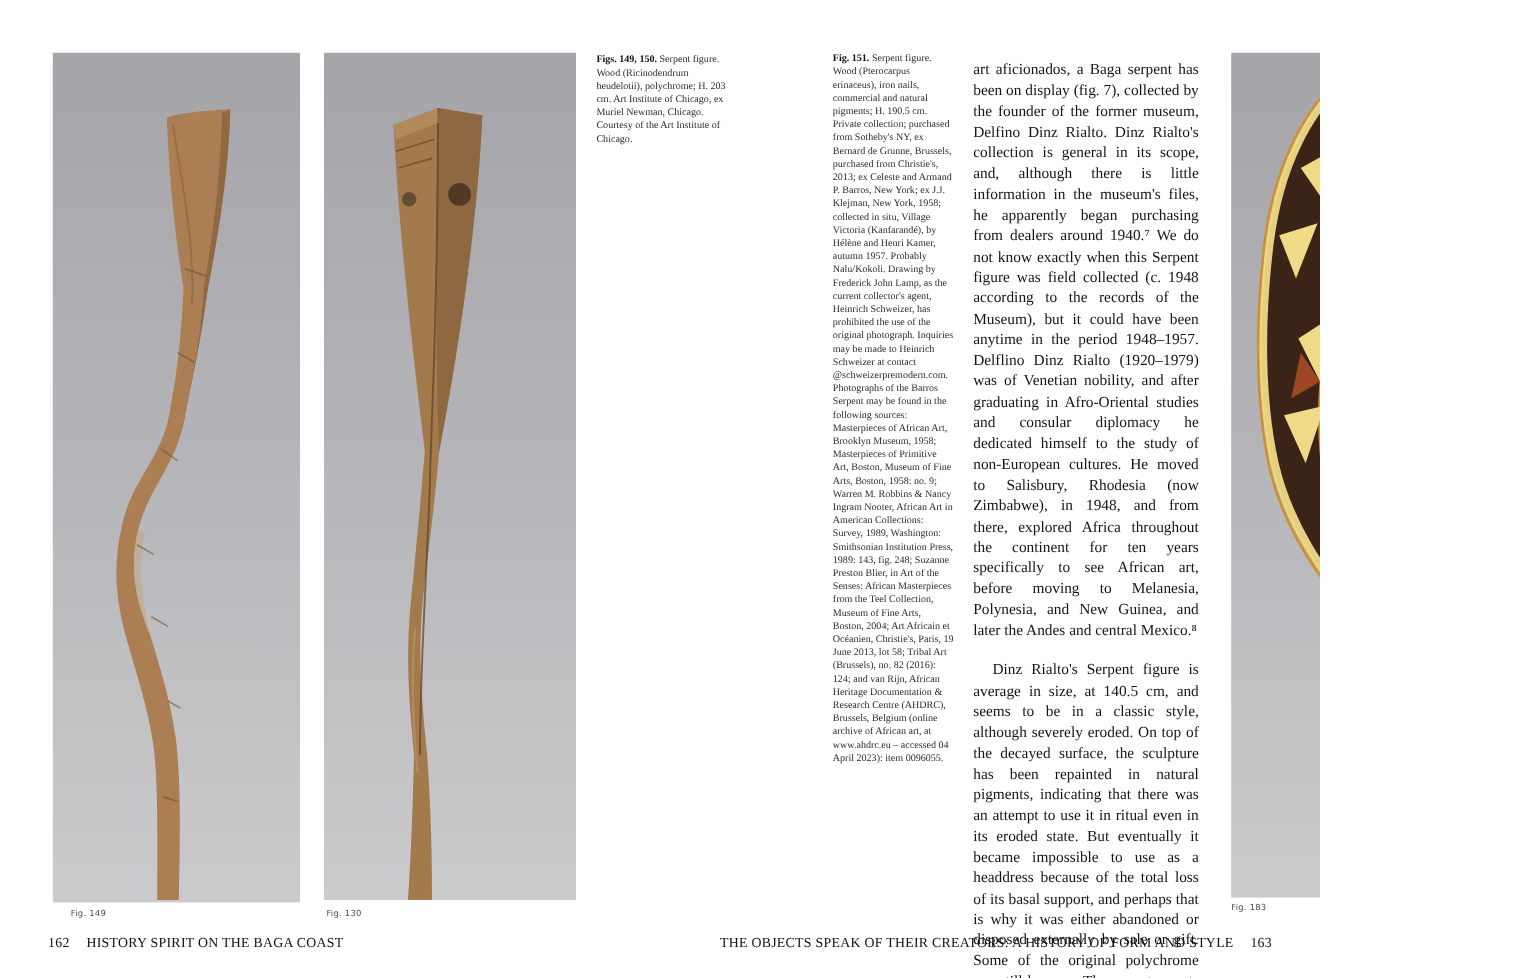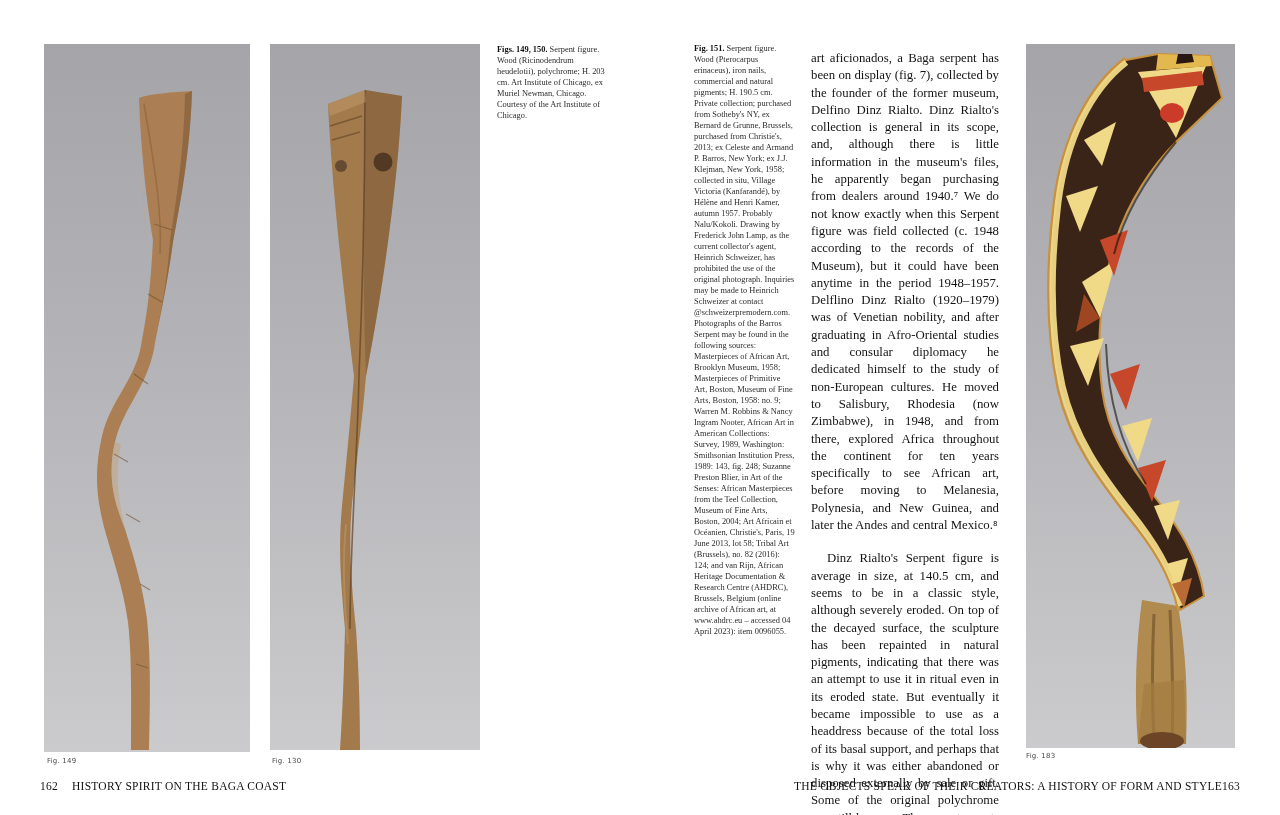--- a/index.html
+++ b/index.html
@@ -1,17 +1,17 @@
 <!DOCTYPE html>
 <html lang="en"><head>
 <meta charset="utf-8">
 <style>
   html,body{margin:0;padding:0;background:#ffffff;}
   #spread{
-    position:relative;width:1280px;height:815px;background:#ffffff;overflow:hidden;
+    position:relative;width:1100px;height:815px;background:#ffffff;overflow:hidden;
     font-family:"Liberation Serif", serif;color:#1a1a1a;
   }
   .photo{
     position:absolute;background:linear-gradient(to bottom,#a4a4a9 0%,#b4b4b8 45%,#cbcbcd 100%);
     overflow:hidden;
   }
   .photo svg{position:absolute;left:0;top:0;}
   .caption{
     position:absolute;font-size:8.4px;line-height:11px;color:#2b2b2b;
     font-family:"Liberation Serif", serif;
@@ -29,21 +29,21 @@
   #body-col p{margin:16px;}
   #body-col p.indent{text-indent:16px;}
   .footer{
     position:absolute;top:780px;font-size:11.5px;letter-spacing:.25px;color:#111;
     font-family:"Liberation Serif", serif;white-space:nowrap;
   }
   #footer-left{left:40px;}
   #footer-right{right:40px;}
   .footer .pgnum{display:inline-block;}
   #footer-left .pgnum{margin-right:14px;text-align:center;}
-  #footer-right .pgnum{}
+  #footer-right .pgnum{margin-left:14px;}
 </style>
 </head>
 <body>
 
 <div id="spread">
 
   <div class="photo" style="left:44px;top:44px;width:206px;height:708px;">
     <svg width="206" height="708" viewBox="0 0 206 708">
       <path d="M 95 54 C 105 50, 130 48, 148 47
                C 146 110, 136 160, 129 198
@@ -151,21 +151,21 @@
       <path d="M 74 196 L 102 186 L 88 232 Z" fill="#c6472a"></path>
       <path d="M 58 250 L 74 274 L 50 288 Z" fill="#a84a22" opacity="0.9"></path>
       <path d="M 84 330 L 114 320 L 100 366 Z" fill="#c6472a"></path>
       <path d="M 112 424 L 140 416 L 126 458 Z" fill="#c6472a"></path>
       <path d="M 146 540 L 166 534 L 158 564 Z" fill="#b96b33"></path>
 
       <path d="M 150 98 C 120 134, 98 170, 88 210 M 80 300 C 82 360, 96 404, 120 440" stroke="#14100c" stroke-width="2" fill="none" opacity="0.6"></path>
     </svg>
   </div>
 
-  <div class="figlabel" style="left:47px;top:757px;">Fig. 149</div>
+  <div class="figlabel" style="left:59px;top:757px;">Fig. 149</div>
   <div class="figlabel" style="left:272px;top:757px;">Fig. 130</div>
   <div class="figlabel" style="left:1026px;top:752px;">Fig. 183</div>
 
   <div class="footer" id="footer-left">
     <span class="pgnum">162</span><span>HISTORY SPIRIT ON THE BAGA COAST</span>
   </div>
   <div class="footer" id="footer-right">
     <span>THE OBJECTS SPEAK OF THEIR CREATORS: A HISTORY OF FORM AND STYLE</span><span class="pgnum">163</span>
   </div>
 

